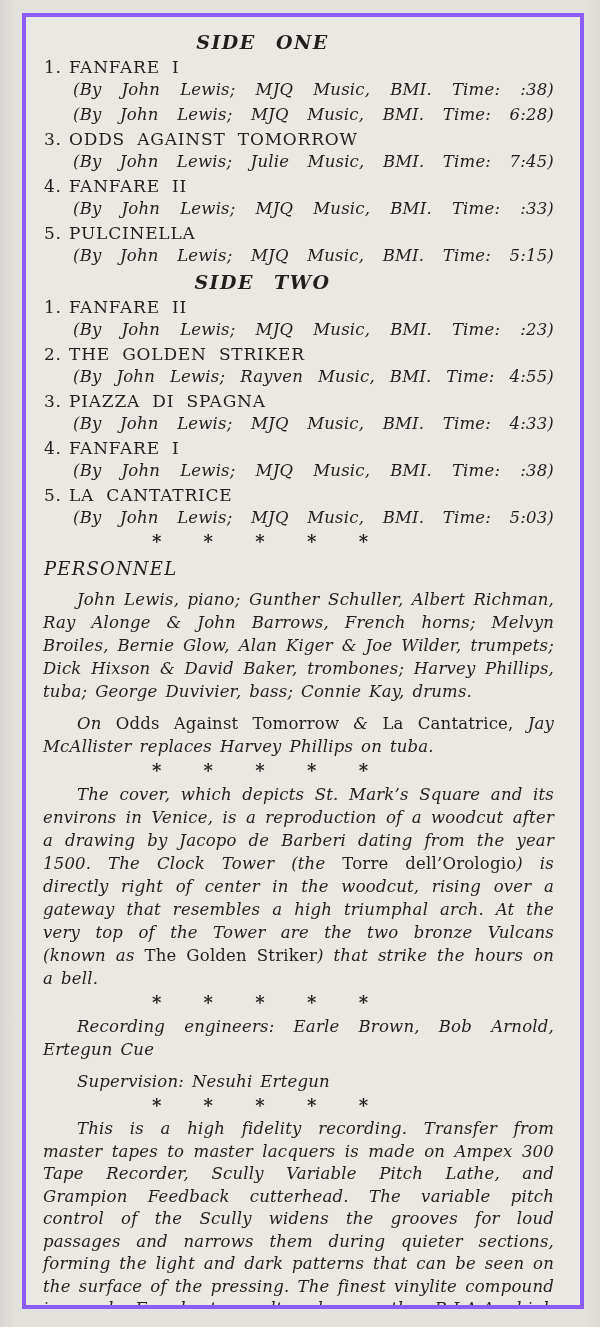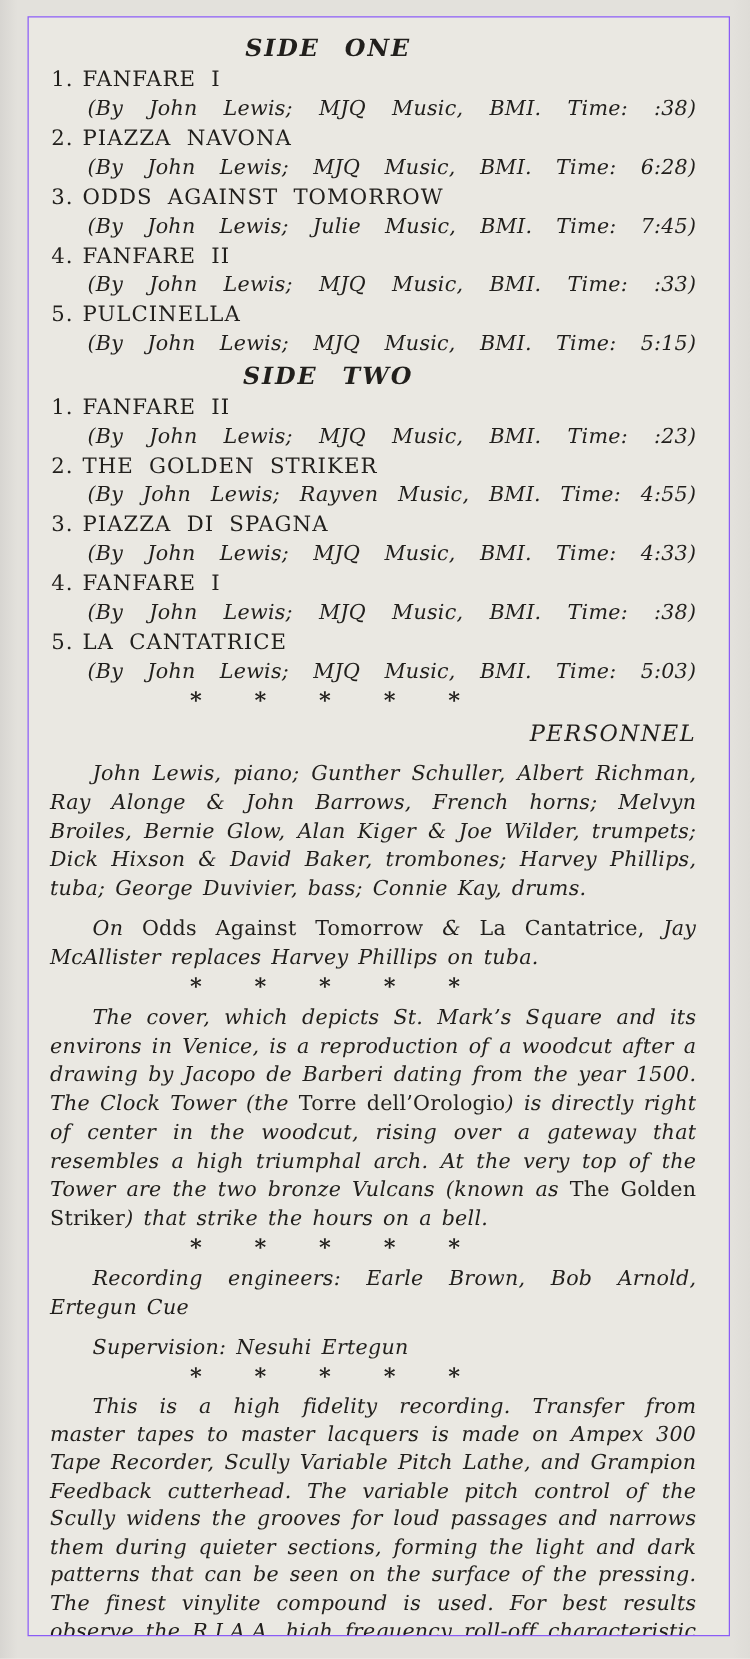--- a/index.html
+++ b/index.html
@@ -15,21 +15,21 @@
     color: #211f1c;
     overflow: hidden;
   }
   .frame {
     position: absolute;
     left: 22px;
     top: 13px;
     width: 562px;
     height: 1296px;
     box-sizing: border-box;
-    border: 1px solid #8b5cf6;
+    border: 4px solid #8b5cf6;
     background: #eae8e2;
     padding: 14px 26px 10px 17px;
     overflow: hidden;
   }
   .side-heading {
     text-align: center;
     margin: 0 72px 3px 0;
     font-size: 19px;
     font-weight: bold;
     font-style: italic;
@@ -67,21 +67,20 @@
     word-spacing: 34px;
     letter-spacing: 1px;
     line-height: 20px;
   }
   .personnel-heading {
     font-style: italic;
     font-size: 18px;
     letter-spacing: 1.2px;
     margin: 6px 0 8px 1px;
     line-height: 22px;
-    text-align: right;
   }
   p.para {
     margin: 0;
     font-size: 16.5px;
     line-height: 23px;
     text-align: justify;
     word-spacing: 2.5px;
     letter-spacing: 0.2px;
   }
   p.para.indent { text-indent: 34px; }
@@ -101,21 +100,20 @@
 <div class="frame">
 
   <div class="side-heading">SIDE ONE</div>
 
   <div>
     <div class="track">
       <div class="tline"><span class="num">1.</span><span>FANFARE I</span></div>
       <div class="credit">(By John Lewis; MJQ Music, BMI. Time: :38)</div>
     </div>
     <div class="track">
-      <div class="tline"><span class="num">2.</span><span>PIAZZA NAVONA</span></div>
       <div class="credit">(By John Lewis; MJQ Music, BMI. Time: 6:28)</div>
     </div>
     <div class="track">
       <div class="tline"><span class="num">3.</span><span>ODDS AGAINST TOMORROW</span></div>
       <div class="credit">(By John Lewis; Julie Music, BMI. Time: 7:45)</div>
     </div>
     <div class="track">
       <div class="tline"><span class="num">4.</span><span>FANFARE II</span></div>
       <div class="credit">(By John Lewis; MJQ Music, BMI. Time: :33)</div>
     </div>

